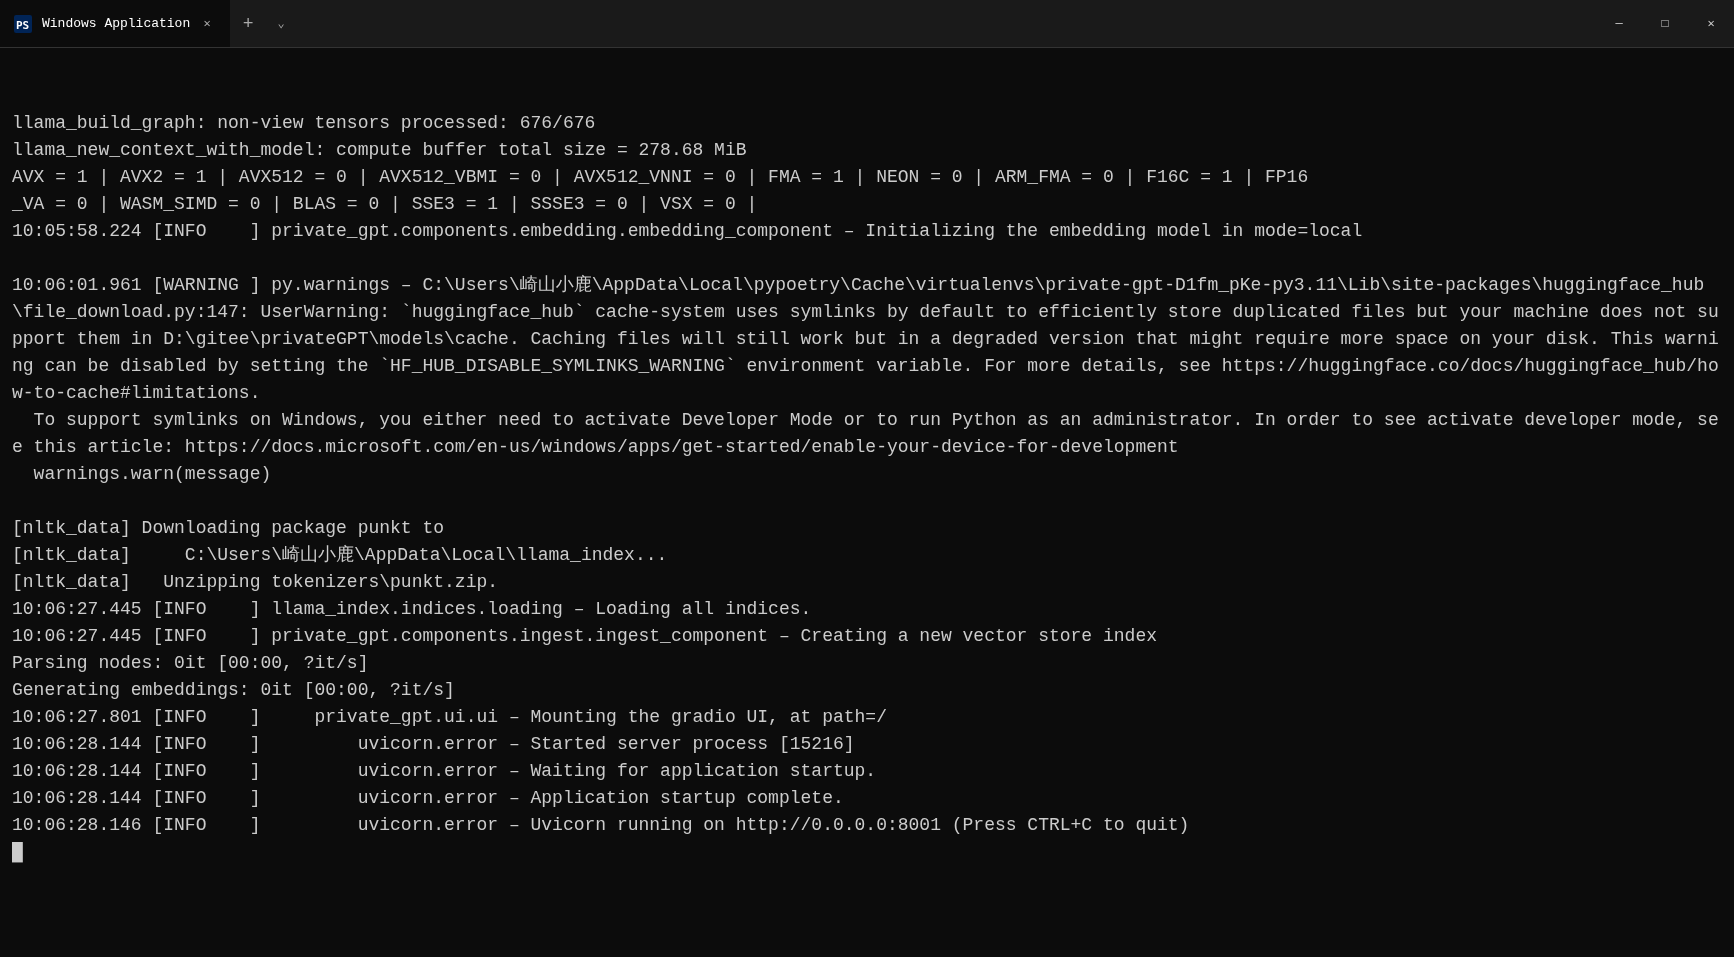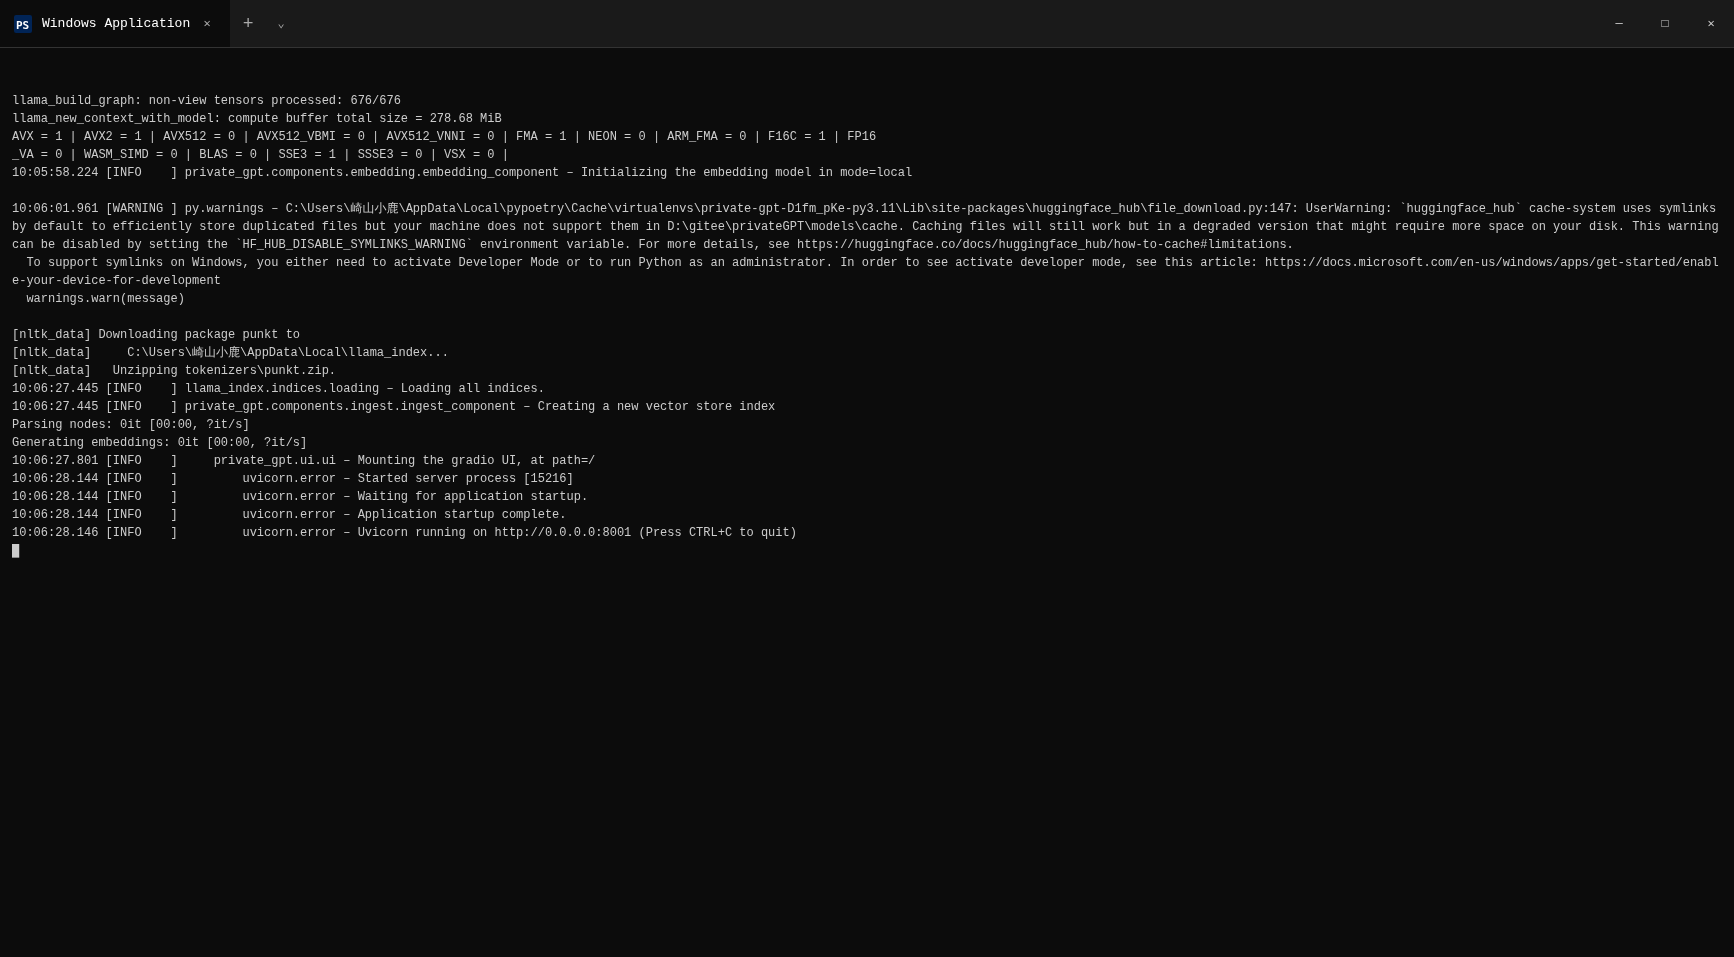--- a/index.html
+++ b/index.html
@@ -108,21 +108,21 @@
       justify-content: center;
       color: #ccc;
       cursor: pointer;
       font-size: 12px;
     }
 
     .terminal-body {
       flex: 1;
       background: #0c0c0c;
       color: #cccccc;
-      font-size: 12px;
+      font-size: 18px;
       line-height: 1.5;
       padding: 8px 12px;
       overflow: hidden;
       white-space: pre-wrap;
       word-break: break-all;
     }
 
     .line {
       display: block;
     }

